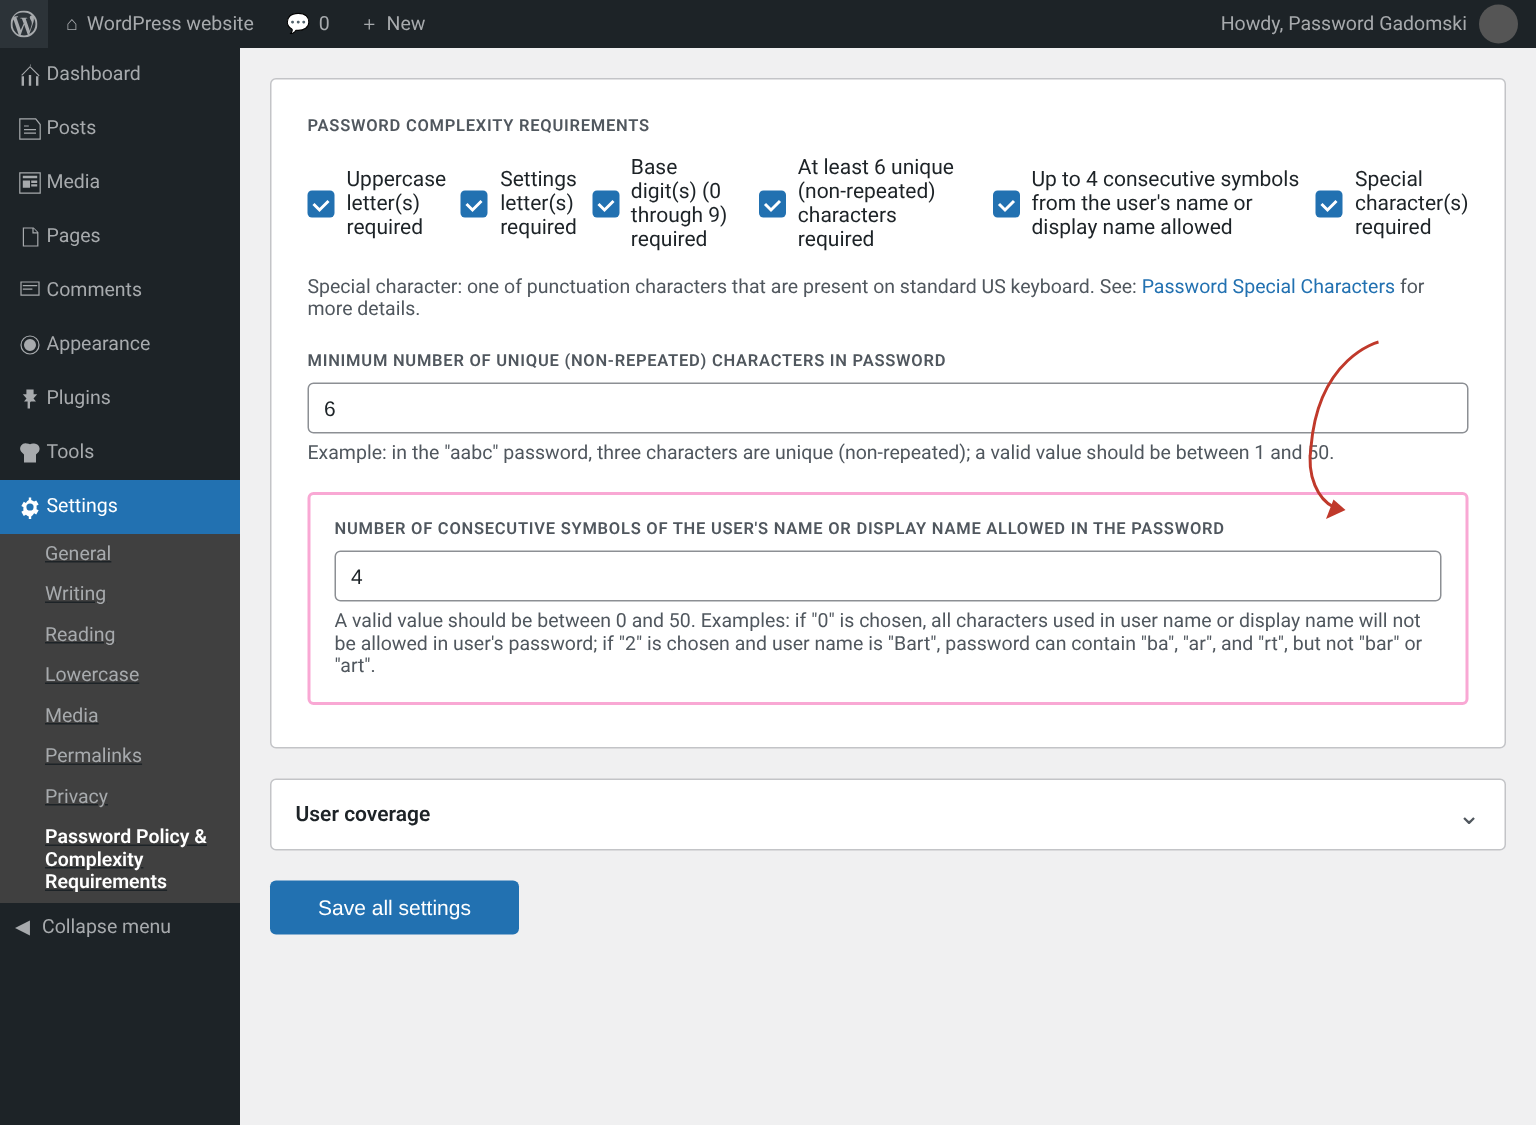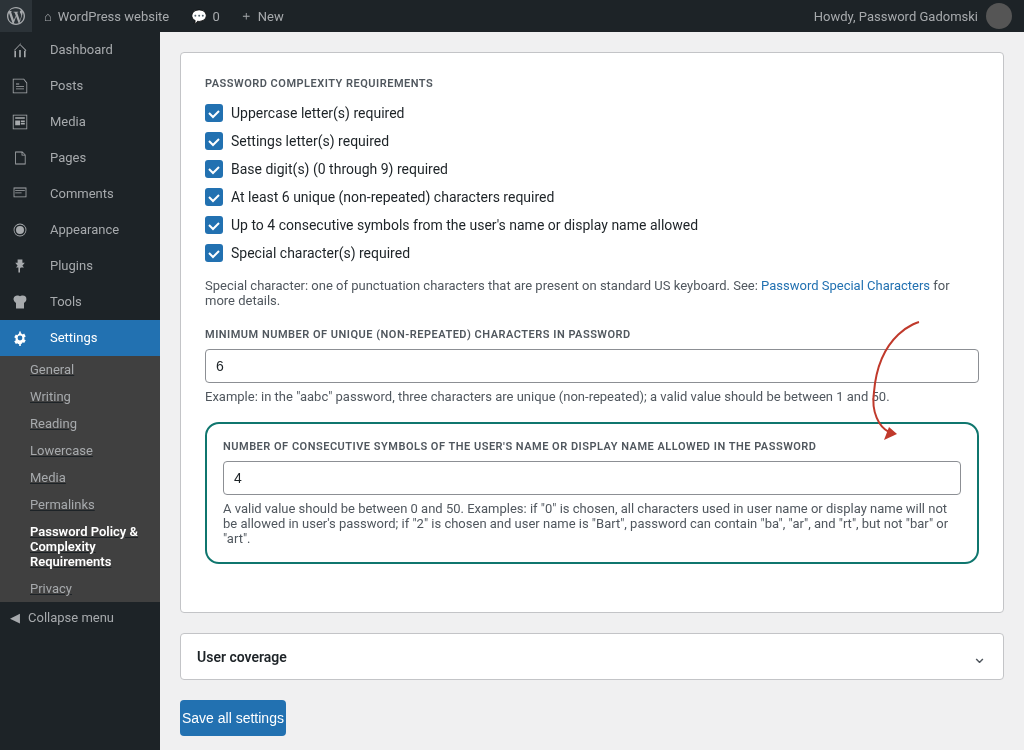--- a/index.html
+++ b/index.html
@@ -23,21 +23,21 @@
     
     .layout { display: flex; margin-top: 32px; min-height: calc(100vh - 32px); }
 
     
     .sidebar {
       width: 160px; background: #1d2327; flex-shrink: 0;
       min-height: calc(100vh - 32px);
     }
     .sidebar-menu { list-style: none; }
     .sidebar-item {
-      display: flex; align-items: center; gap: 20px;
+      display: flex; align-items: center; gap: 1px;
       padding: 8px 10px; color: #a7aaad; cursor: pointer;
       font-size: 13px; line-height: 1.4;
     }
     .sidebar-item.active { background: #2271b1; color: #fff; }
     .sidebar-icon { width: 20px; height: 20px; display: flex; align-items: center; justify-content: center; flex-shrink: 0; }
     .sidebar-icon svg { fill: currentColor; width: 16px; height: 16px; }
 
     .sidebar-submenu { list-style: none; background: #404040; text-decoration: underline; }
     .sidebar-submenu-item {
       padding: 6px 10px 6px 30px; color: #a7aaad; cursor: pointer; font-size: 13px;
@@ -56,21 +56,21 @@
     .content-card {
       background: #fff; border: 1px solid #c3c4c7; border-radius: 4px;
       padding: 24px; margin-bottom: 20px;
     }
 
     .section-title {
       font-size: 11px; font-weight: 600; letter-spacing: 0.5px;
       color: #50575e; text-transform: uppercase; margin-bottom: 14px;
     }
 
-    .checkbox-list { list-style: none; display: flex; flex-direction: column; gap: 10px; margin-bottom: 16px; }
+    .checkbox-list { list-style: none; display: flex; flex-direction: row; gap: 10px; margin-bottom: 16px; }
     .checkbox-item { display: flex; align-items: center; gap: 8px; font-size: 14px; }
     .checkbox-box {
       width: 18px; height: 18px; background: #2271b1; border: none; border-radius: 3px;
       display: flex; align-items: center; justify-content: center; flex-shrink: 0; cursor: pointer;
     }
     .checkbox-box svg { fill: #fff; width: 12px; height: 12px; }
     .checkbox-label { font-size: 14px; color: #1d2327; }
 
     .special-note { font-size: 13px; color: #50575e; margin-bottom: 20px; }
     .special-note a { color: #2271b1; text-decoration: none; }
@@ -81,34 +81,34 @@
       color: #50575e; text-transform: uppercase; margin-bottom: 8px;
     }
     .field-input {
       width: 100%; padding: 8px 10px; border: 1px solid #8c8f94;
       border-radius: 4px; font-size: 14px; color: #1d2327;
       outline: none;
     }
     .field-help { font-size: 13px; color: #50575e; margin-top: 6px; }
 
     .highlighted-section {
-      border: 2px solid #0f766e; border-radius: 14px; padding: 16px; margin-bottom: 24px;
+      border: 2px solid #f9a8d4; border-radius: 4px; padding: 16px; margin-bottom: 4px;
       position: relative;
     }
 
     .user-coverage {
       display: flex; align-items: center; justify-content: space-between;
       padding: 12px 16px; border: 1px solid #c3c4c7; border-radius: 4px;
       cursor: pointer; margin-bottom: 20px; background: #fff;
     }
     .user-coverage-title { font-size: 14px; font-weight: 600; color: #1d2327; }
 
     .save-btn {
       background: #2271b1; color: #fff; border: none; border-radius: 4px;
-      padding: 10px 2px; font-size: 14px; font-weight: 500; cursor: pointer;
+      padding: 10px 32px; font-size: 14px; font-weight: 500; cursor: pointer;
     }
 
     
     .annotation-container {
       position: relative;
     }
     .red-arrow {
       position: absolute;
       top: -110px;
       right: 40px;
@@ -224,22 +224,22 @@
         <span>Settings</span>
       </li>
     </ul>
     <ul class="sidebar-submenu">
       <li class="sidebar-submenu-item">General</li>
       <li class="sidebar-submenu-item">Writing</li>
       <li class="sidebar-submenu-item">Reading</li>
       <li class="sidebar-submenu-item">Lowercase</li>
       <li class="sidebar-submenu-item">Media</li>
       <li class="sidebar-submenu-item">Permalinks</li>
+      <li class="sidebar-submenu-item">Privacy</li>
       <li class="sidebar-submenu-item active">Password Policy &amp; Complexity Requirements</li>
-      <li class="sidebar-submenu-item">Privacy</li>
     </ul>
     <div class="collapse-menu" style="position: relative; margin-top: 10px;">
       <span>◀</span>
       <span>Collapse menu</span>
     </div>
   </div>
 
   <div class="main">
 
     <div class="content-card">

